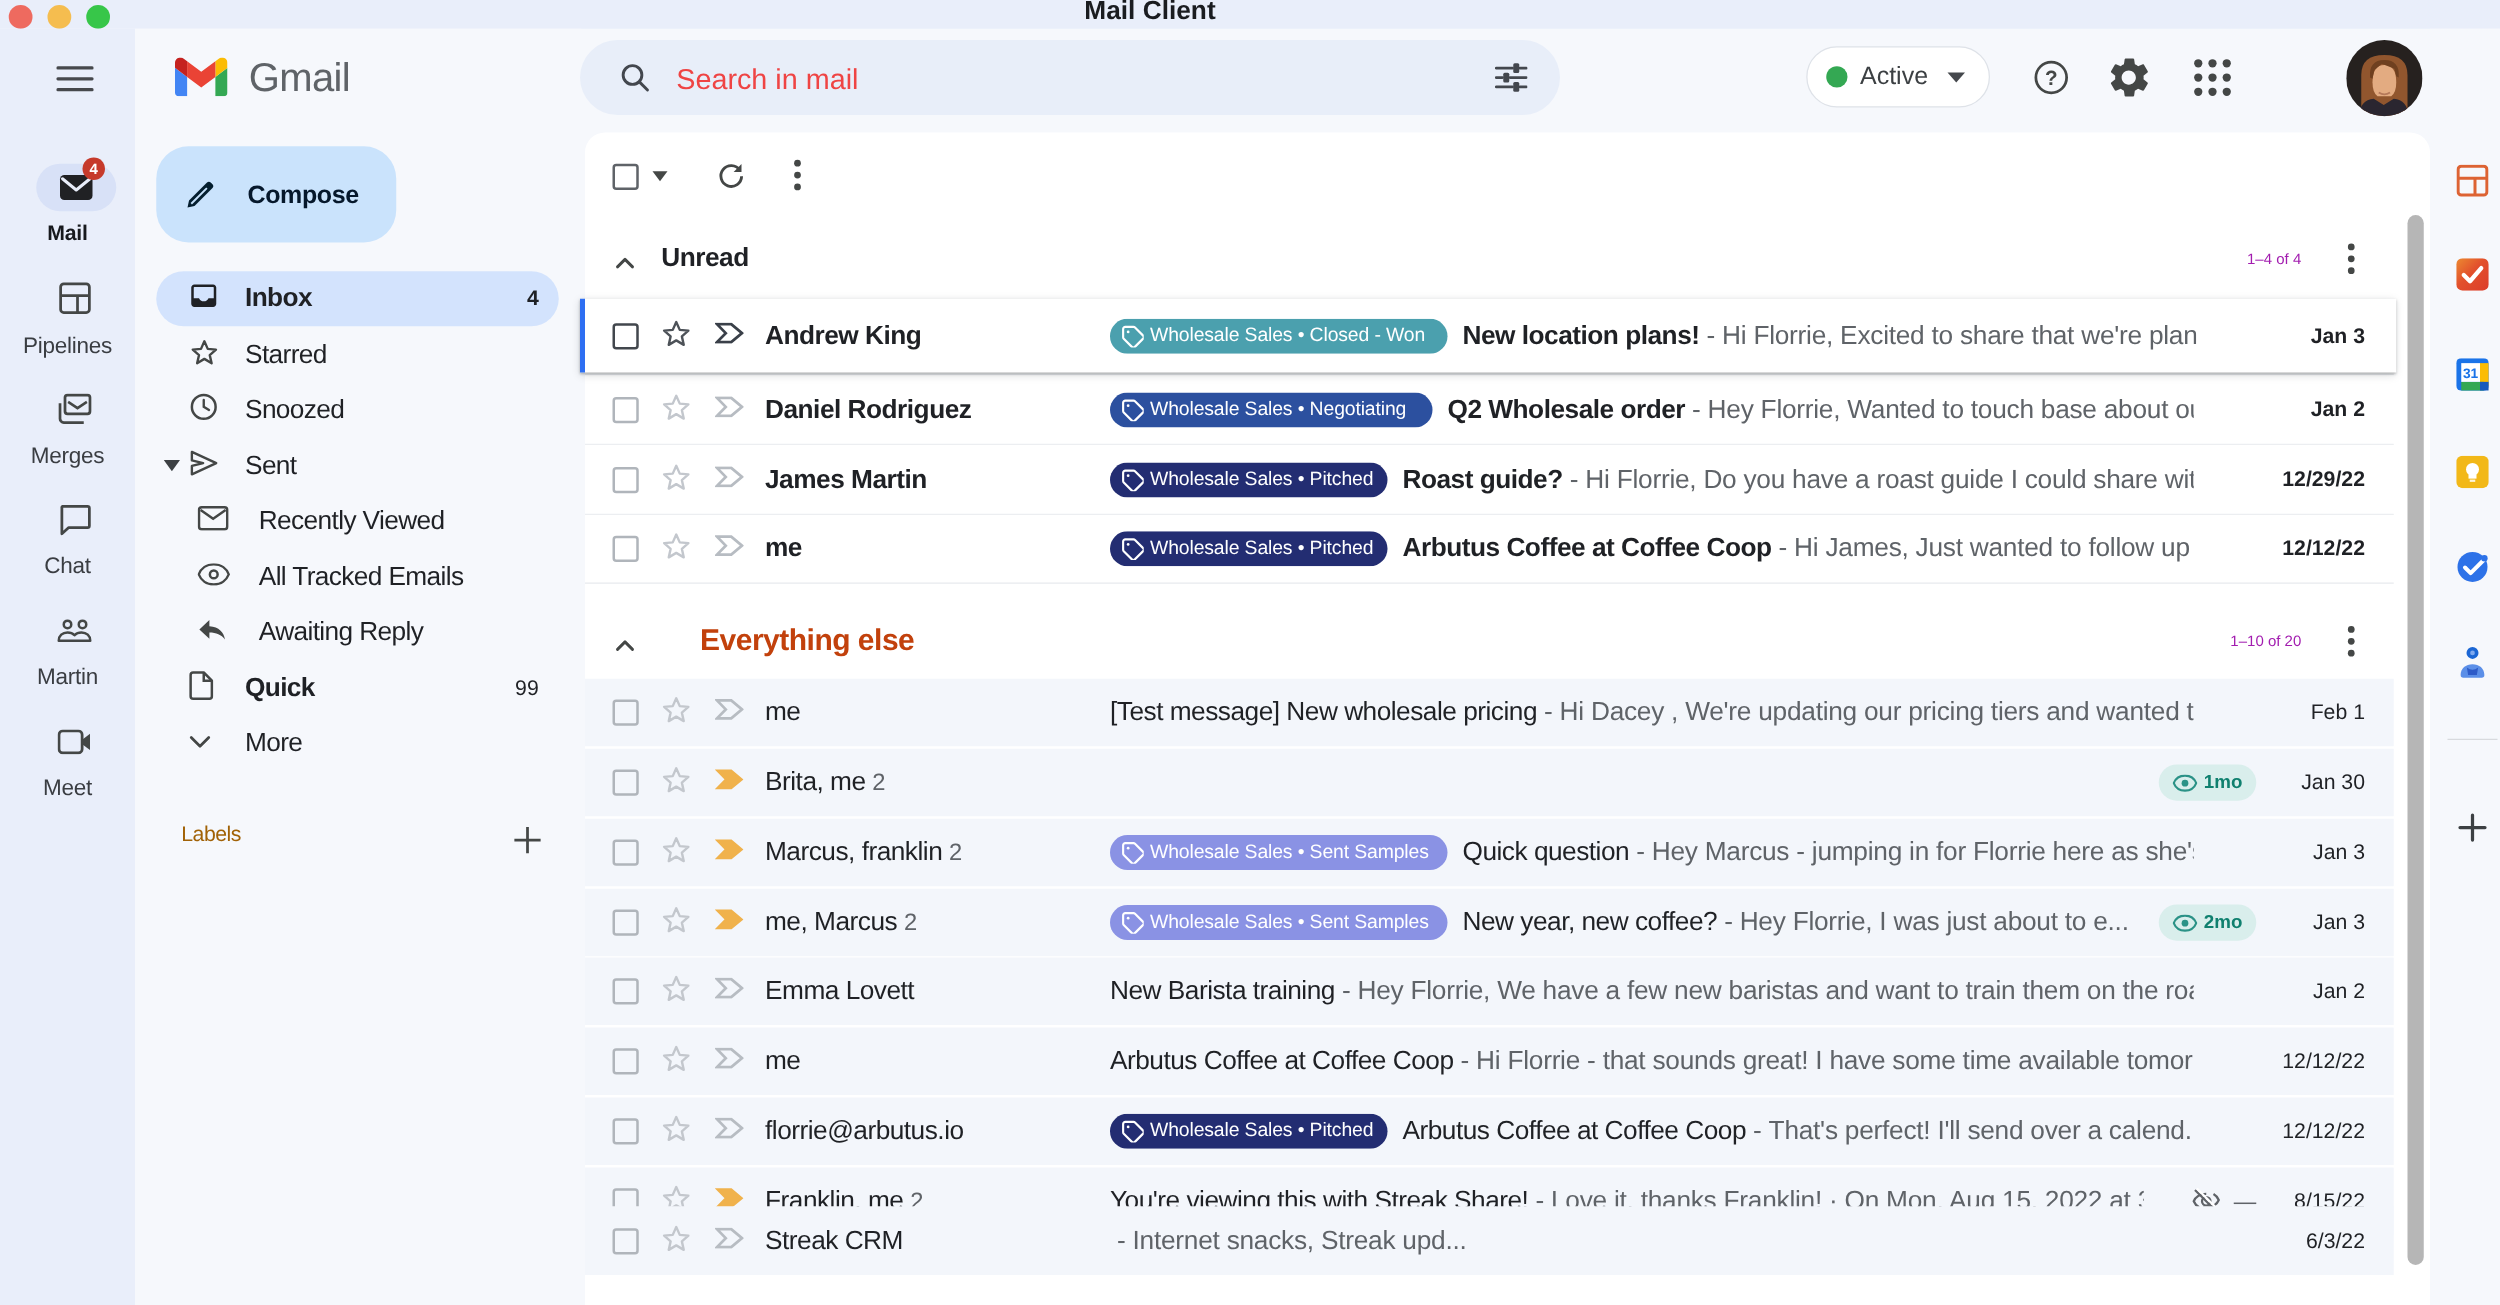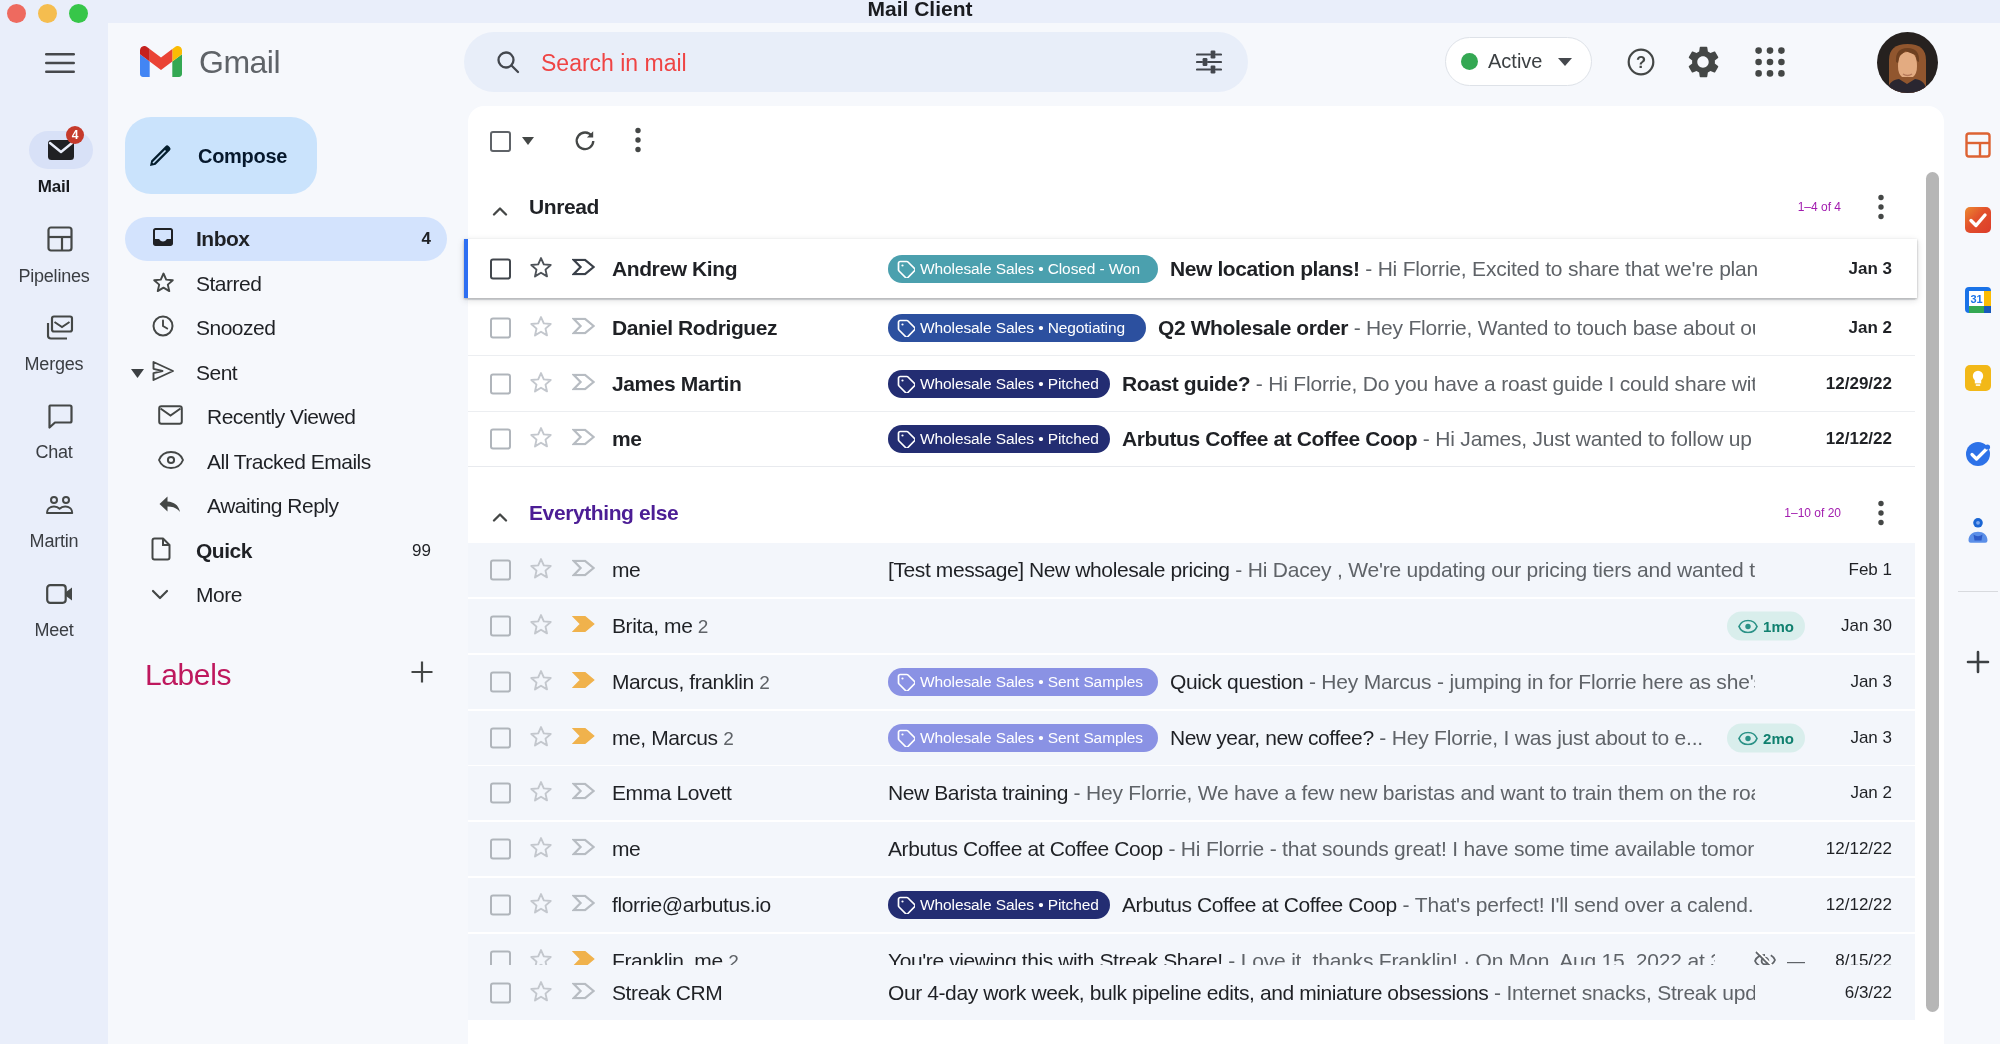--- a/index.html
+++ b/index.html
@@ -158,21 +158,21 @@
       </svg></span>
     <span class="txt" style="font-weight:bold;">Quick</span>
     <span class="cnt" style="">99</span>
   </div>
 <div class="abs navrow" style="top:573px; ">
     <span class="ic"><svg width="18" height="11" viewBox="0 0 18 11" style="">
         <path d="M2 2 l7 7 7-7" fill="none" stroke="#444746" stroke-width="2.2" stroke-linecap="round" stroke-linejoin="round"></path>
       </svg></span>
     <span class="txt" style="">More</span>
   </div>
-<div class="abs " style="left:145px; top:658px; font-size:30px; letter-spacing:-0.4px; color:#be185d;">Labels</div>
+<div class="abs " style="left:145px; top:658px; font-size:17px; letter-spacing:-0.4px; color:#a16207;">Labels</div>
 <div class="abs " style="left:409px; top:659px;"><svg width="26" height="26" viewBox="0 0 26 26" style="">
       <path d="M13 2.5 v21 M2.5 13 h21" stroke="#444746" stroke-width="2.2"></path>
     </svg></div>
 <div class="abs " style="left:464px; top:32px; width:784px; height:60px; background:#e8eef9; border-radius:30px;"></div>
 <div class="abs " style="left:495px; top:49px;"><svg width="26" height="26" viewBox="0 0 26 26" style="">
       <circle cx="11" cy="11" r="7.5" fill="none" stroke="#43474e" stroke-width="2.3"></circle>
       <path d="M16.5 16.5 L23 23" stroke="#43474e" stroke-width="2.3" stroke-linecap="round"></path>
     </svg></div>
 <div class="abs " style="left:541px; top:50px; font-size:23px; color:#ef4444;">Search in mail</div>
 <div class="abs " style="left:1196px; top:49px;"><svg width="26" height="26" viewBox="0 0 26 26" style="">
@@ -245,21 +245,21 @@
 <div class="abs " style="left:529px; top:207px; transform:translateY(-50%); font-size:21px; font-weight:bold; letter-spacing:-0.4px; color:#1f2125;">Unread</div>
 <div class="abs pinfo" style="right:159px; top:207px; transform:translateY(-50%);">1–4 of 4</div>
 <div class="abs " style="left:1877px; top:194px;"><svg width="8" height="26" viewBox="0 0 8 26" style="">
       <circle cx="4" cy="3.5" r="2.7" fill="#444746"></circle>
       <circle cx="4" cy="13" r="2.7" fill="#444746"></circle>
       <circle cx="4" cy="22.5" r="2.7" fill="#444746"></circle>
     </svg></div>
 <div class="abs " style="left:492px; top:508px;"><svg width="16" height="10" viewBox="0 0 16 10" style="">
       <path d="M2 8.5 l6-6 6 6" fill="none" stroke="#444746" stroke-width="2.3" stroke-linecap="round" stroke-linejoin="round"></path>
     </svg></div>
-<div class="abs " style="left:529px; top:513px; transform:translateY(-50%); font-size:21px; font-weight:bold; letter-spacing:-0.4px; color:#4c1d95;">Everything else</div>
+<div class="abs " style="left:560px; top:513px; transform:translateY(-50%); font-size:24px; font-weight:bold; letter-spacing:-0.4px; color:#c2410c;">Everything else</div>
 <div class="abs pinfo" style="right:159px; top:513px; transform:translateY(-50%);">1–10 of 20</div>
 <div class="abs " style="left:1877px; top:500px;"><svg width="8" height="26" viewBox="0 0 8 26" style="">
       <circle cx="4" cy="3.5" r="2.7" fill="#444746"></circle>
       <circle cx="4" cy="13" r="2.7" fill="#444746"></circle>
       <circle cx="4" cy="22.5" r="2.7" fill="#444746"></circle>
     </svg></div>
 <div class="abs row unread-row sel" style="top:243px; height:56px;">
     <span class="selbar"></span>
     <span class="cb"></span>
     <span class="rstar"><svg width="26" height="25" viewBox="0 0 26 25" style="">
@@ -484,21 +484,20 @@
 <div class="abs row read-row" style="top:965px; height:55px;">
     <span class="cb"></span>
     <span class="rstar"><svg width="26" height="25" viewBox="0 0 26 25" style="">
         <path fill="none" stroke="#c3c7cd" stroke-width="1.9" stroke-linejoin="round" d="M13 3.6 l2.8 6.3 6.9.6-5.2 4.6 1.5 6.8-6-3.6-6 3.6 1.5-6.8-5.2-4.6 6.9-.6z"></path>
       </svg></span>
     <span class="rflag"><svg width="23" height="17" viewBox="0 0 23 17" style="">
         <path d="M1.6 1.3 H13 L21.6 8.5 13 15.7 H1.6 L8.6 8.5 Z" fill="none" stroke="#b7bcc2" stroke-width="2.2" stroke-linejoin="miter"></path>
       </svg></span>
     <span class="sender" style="">Streak CRM</span>
     <span class="content" style="">
-      <span class="subj" style="">Our 4-day work week, bulk pipeline edits, and miniature obsessions</span>
       <span class="snip">&nbsp;-&nbsp;Internet snacks, Streak upd...</span>
     </span>
     <span class="rdate" style="">6/3/22</span>
   </div>
 <div class="abs " style="left:1926px; top:172px; width:13px; height:840px; background:#b6b6b6; border-radius:6.5px; z-index:6;"></div>
 <div class="abs " style="left:1944px; top:23px; width:56px; height:1021px; background:#f6f8fc;"></div>
 <div class="abs " style="left:1978px; top:147px; transform:translate(-50%,-50%);"><svg width="26" height="26" viewBox="0 0 26 26" style="">
       <rect x="1.5" y="1.5" width="23" height="23" rx="2.5" fill="none" stroke="#dd6333" stroke-width="2.4"></rect>
       <line x1="1.5" y1="11" x2="24.5" y2="11" stroke="#dd6333" stroke-width="2.4"></line>
       <line x1="15" y1="11" x2="15" y2="24.5" stroke="#dd6333" stroke-width="2.4"></line>

